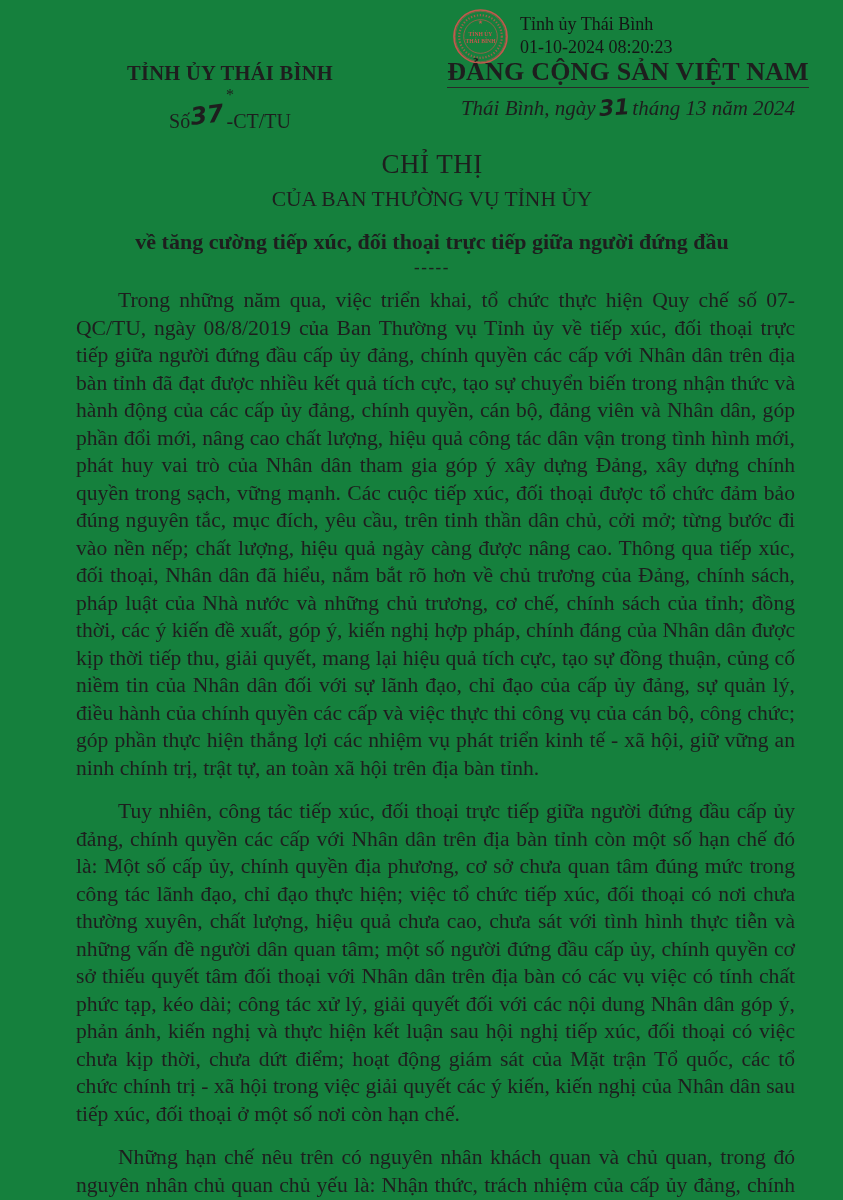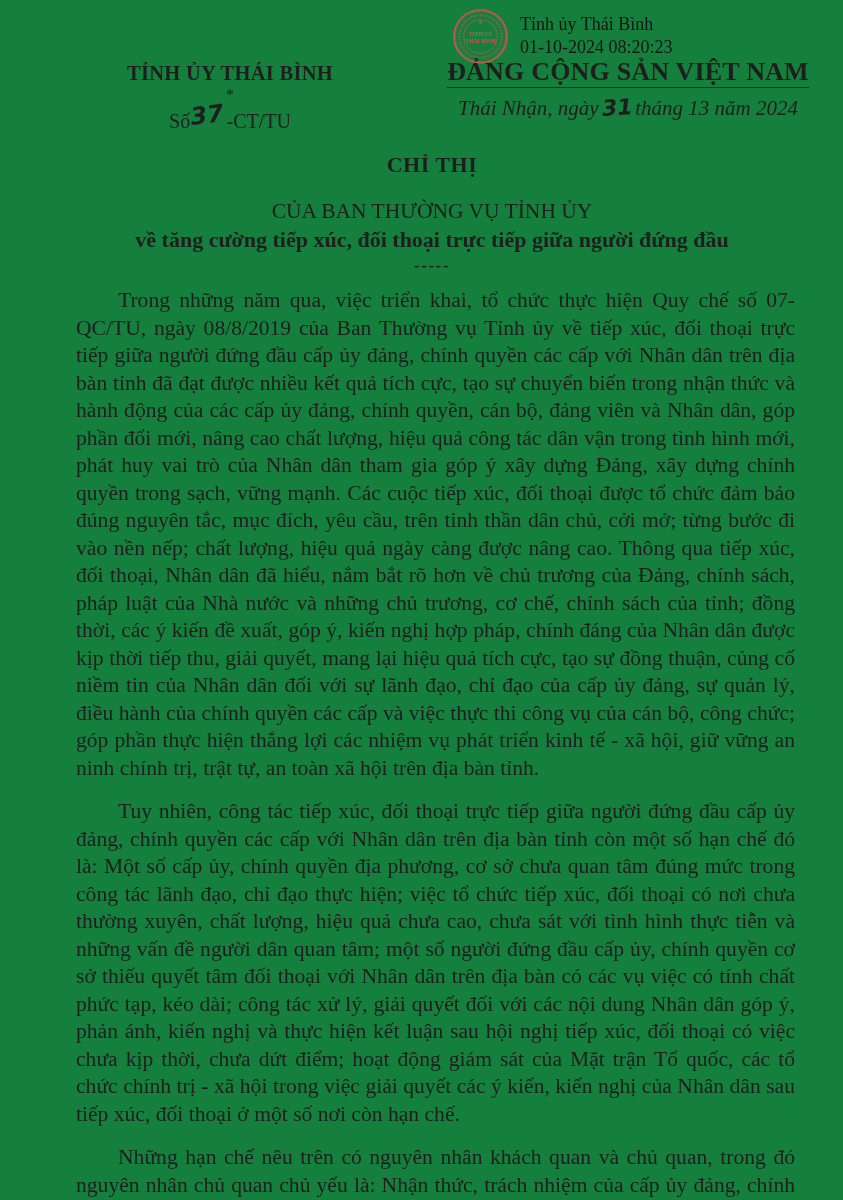--- a/index.html
+++ b/index.html
@@ -35,23 +35,23 @@
   .party {
     font-weight:bold; font-size:26px; letter-spacing:0.2px;
     display:inline-block; border-bottom:1.6px solid #2a2a2a; 
     white-space:nowrap;
   }
   .dateline { font-style:italic; font-size:21px; margin-top:7px; white-space:nowrap; }
   .dateline .hand { font-size:22px; transform:rotate(-4deg); margin:0 3px; }
 
   
   .title-block { position:absolute; left:70px; top:149px; width:724px; text-align:center; }
-  .title-main { font-size:22px; font-weight:bold; letter-spacing:0.5px; line-height:31px; }
-  .title-issuer { font-size:21.5px; line-height:26px; margin-top:18px; }
-  .title-subject { font-size:22px; font-weight:bold; line-height:26.5px; margin-top:3px; }
+  .title-main { font-size:27px; font-weight:normal; letter-spacing:0.5px; line-height:31px; }
+  .title-issuer { font-size:21.5px; line-height:26px; margin-top:6px; }
+  .title-subject { font-size:22px; font-weight:bold; line-height:26.5px; margin-top:17px; }
   .title-dashes { font-size:17px; font-weight:bold; letter-spacing:1.5px; line-height:18px; margin-top:3px; }
 
   
   .body-text {
     position:absolute; left:76px; top:287px; width:719px;
     font-size:21.6px; line-height:27.5px;
     text-align:justify;
   }
   .body-text p { margin:0 0 16px 0; text-indent:42px; }
 </style>
@@ -80,21 +80,21 @@
     <div class="org">TỈNH ỦY THÁI BÌNH</div>
     <div class="star">*</div>
     <div class="num">
       <span>Số</span><span class="hand">37</span><span>-CT/TU</span>
     </div>
   </div>
 
   <div class="hdr-right">
     <div><span class="party">ĐẢNG CỘNG SẢN VIỆT NAM</span></div>
     <div class="dateline">
-      <span>Thái Nhận, ngày</span><span class="hand">31</span><span>tháng 13 năm 2024</span>
+      <span>Thái Bình, ngày</span><span class="hand">31</span><span>tháng 13 năm 2024</span>
     </div>
   </div>
 
   <div class="title-block">
     <div class="title-main">CHỈ THỊ</div>
     <div class="title-issuer">CỦA BAN THƯỜNG VỤ TỈNH ỦY</div>
     <div class="title-subject">
       <div>về tăng cường tiếp xúc, đối thoại trực tiếp giữa người đứng đầu</div>
     </div>
     <div class="title-dashes">-----</div>

